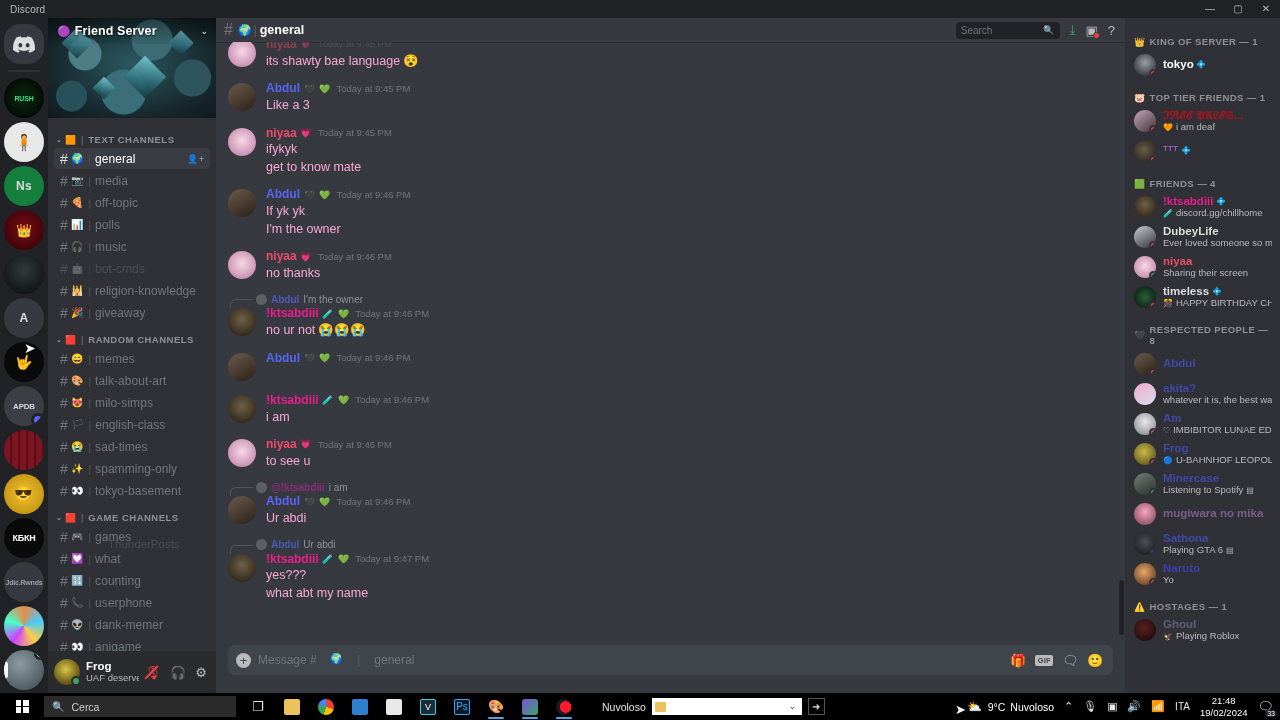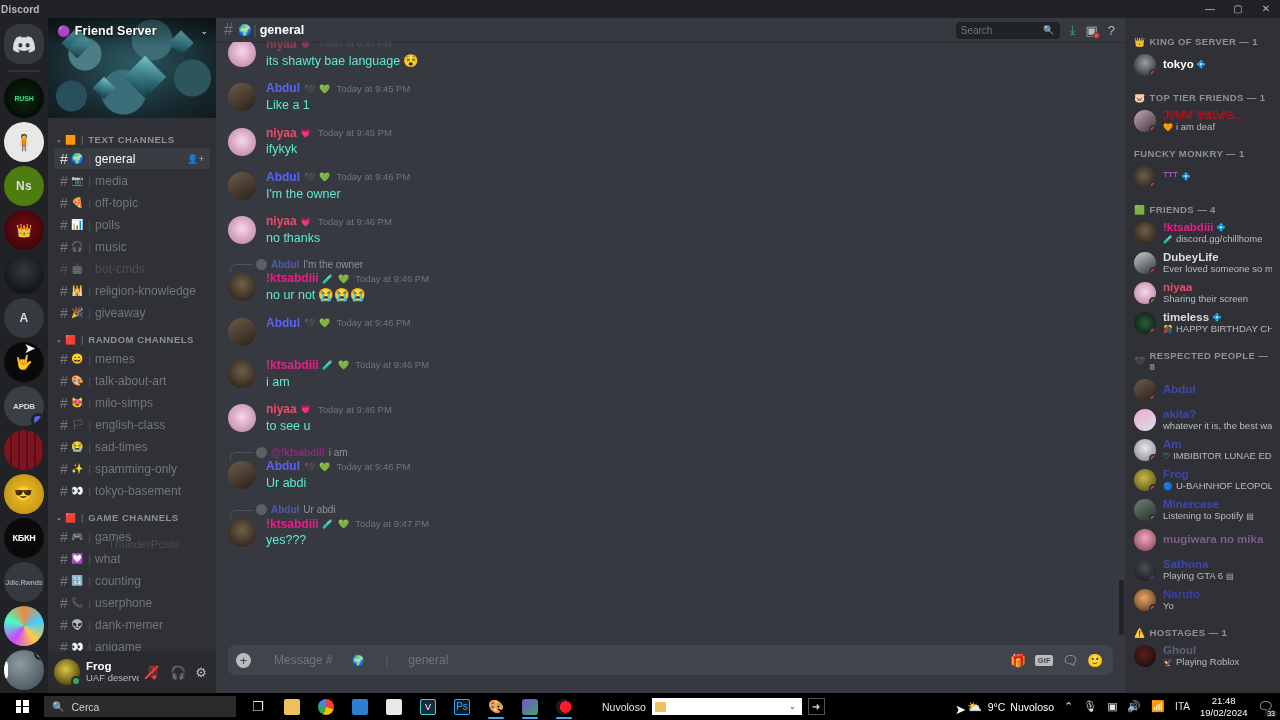--- a/index.html
+++ b/index.html
@@ -12,22 +12,22 @@
   }
   .app { position: relative; width: 1280px; height: 720px; }
 
   
   .titlebar {
     position: absolute; top: 0; left: 0; width: 1280px; height: 18px;
     background: #202225; display: flex; align-items: center;
     z-index: 40;
   }
   .titlebar .brand {
-    color: #b9bbbe; font-size: 10px; font-weight: 700; letter-spacing: .2px;
-    margin-left: 1px;
+    color: #b9bbbe; font-size: 10px; font-weight: 400; letter-spacing: .2px;
+    margin-left: 10px;
   }
   .win-btns { margin-left: auto; display: flex; height: 18px; }
   .win-btn {
     width: 28px; height: 18px; display: flex; align-items: center; justify-content: center;
     color: #b9bbbe; font-size: 10px; line-height: 1;
   }
 
   
   .discord {
     position: absolute; top: 18px; left: 0; width: 1280px; height: 675px;
@@ -171,21 +171,21 @@
   .msg.fresh { margin-top: 13px; }
   .msg .avatar {
     width: 28px; height: 28px; border-radius: 50%; flex: 0 0 28px; margin-right: 10px; margin-top: 1px;
     background: #4f545c; overflow: hidden;
   }
   .msg .body { flex: 1; min-width: 0; }
   .msg .meta { display: flex; align-items: center; gap: 4px; line-height: 1.15; }
   .msg .author { font-size: 12px; font-weight: 600; }
   .msg .badge { font-size: 9px; line-height: 1; }
   .msg .ts { color: #72767d; font-size: 9.5px; margin-left: 2px; }
-  .msg .line { color: #5eead4; font-size: 12.5px; line-height: 1.32; padding-top: 1px; }
+  .msg .line { color: #f9a8d4; font-size: 12.5px; line-height: 1.32; padding-top: 1px; }
   .reply-ctx {
     display: flex; align-items: center; gap: 4px; margin-left: 12px;
     padding-left: 28px; position: relative; height: 14px; margin-bottom: 1px;
   }
   .reply-ctx::before {
     content: ""; position: absolute; left: 2px; top: 7px; width: 22px; height: 8px;
     border-left: 1.6px solid #4f545c; border-top: 1.6px solid #4f545c;
     border-top-left-radius: 6px;
   }
   .reply-ctx .ravatar { width: 11px; height: 11px; border-radius: 50%; background: #5c5f66; flex: 0 0 11px; }
@@ -199,21 +199,21 @@
   .composer-wrap { padding: 0 12px 18px 12px; }
   .composer {
     height: 30px; background: #40444b; border-radius: 7px;
     display: flex; align-items: center; padding: 0 9px 0 8px; gap: 7px;
   }
   .plus {
     width: 15px; height: 15px; border-radius: 50%; background: #b9bbbe; color: #40444b;
     display: flex; align-items: center; justify-content: center; font-size: 13px;
     line-height: 1; font-weight: 500; flex: 0 0 15px;
   }
-  .composer .ph { color: #72767d; font-size: 12px; flex: 1; display: flex; align-items: center; gap: 20px; margin-left: 16px; }
+  .composer .ph { color: #72767d; font-size: 12px; flex: 1; display: flex; align-items: flex-start; gap: 14px; }
   .composer .ph .cemoji { font-size: 10px; }
   .composer .ph .bar { color: #5b5e66; }
   .comp-icons { display: flex; align-items: center; gap: 9px; }
   .comp-ic { color: #b9bbbe; font-size: 13px; }
   .gifbox {
     background: #b9bbbe; color: #40444b; font-size: 7.5px; font-weight: 700;
     border-radius: 2px; padding: 1px 2.5px; letter-spacing: .2px;
   }
 
   
@@ -317,21 +317,21 @@
         </svg>
       </div>
       <div class="rail-sep"></div>
 
       <div class="guild" style="background:radial-gradient(circle at 50% 50%,#0d2a12,#000);">
         <span class="tiny" style="color:#3ddc84;">RUSH</span>
         </div>
       <div class="guild" style="background:#e8e8e8;">
           <span style="font-size:16px;">🧍</span>
         </div>
-      <div class="guild" style="background:#4d7c0f;">
+      <div class="guild" style="background:#15803d;">
         <span class="initials">Ns</span>
         </div>
       <div class="guild" style="background:radial-gradient(circle at 50% 45%,#7a0b14,#2a0206);">
           <span style="font-size:13px;">👑</span>
         </div>
       <div class="guild" style="background:radial-gradient(circle at 50% 40%,#33393d,#08090a);"></div>
       <div class="guild" style="background:#36393f;">
         <span class="initials">A</span>
         </div>
       <div class="guild" style="background:#0a0a0a;">
@@ -574,45 +574,47 @@
 
         <div class="msg fresh">
           <div class="avatar" style="background:linear-gradient(150deg,#6b5b4b,#2b2119);"></div>
           <div class="body">
             <div class="meta">
               <span class="author" style="color:#5865f2;">Abdul</span>
               <span class="badge">🖤</span>
               <span class="badge">💚</span>
               <span class="ts">Today at 9:45 PM</span>
             </div>
-            <div class="line">Like a 1</div>
+            <div class="line">Like a 3</div>
           </div>
         </div>
 
         <div class="msg fresh">
           <div class="avatar" style="background:radial-gradient(circle at 50% 45%,#f8d8e6,#b678a0);"></div>
           <div class="body">
             <div class="meta">
               <span class="author" style="color:#ee4b6a;">niyaa</span>
               <span class="badge">💗</span>
               <span class="ts">Today at 9:45 PM</span>
             </div>
             <div class="line">ifykyk</div>
+            <div class="line">get to know mate</div>
           </div>
         </div>
 
         <div class="msg fresh">
           <div class="avatar" style="background:linear-gradient(150deg,#6b5b4b,#2b2119);"></div>
           <div class="body">
             <div class="meta">
               <span class="author" style="color:#5865f2;">Abdul</span>
               <span class="badge">🖤</span>
               <span class="badge">💚</span>
               <span class="ts">Today at 9:46 PM</span>
             </div>
+            <div class="line">If yk yk</div>
             <div class="line">I'm the owner</div>
           </div>
         </div>
 
         <div class="msg fresh">
           <div class="avatar" style="background:radial-gradient(circle at 50% 45%,#f8d8e6,#b678a0);"></div>
           <div class="body">
             <div class="meta">
               <span class="author" style="color:#ee4b6a;">niyaa</span>
               <span class="badge">💗</span>
@@ -708,20 +710,21 @@
           <div class="msg">
             <div class="avatar" style="background:radial-gradient(circle at 50% 40%,#6f6048,#211a10);"></div>
             <div class="body">
               <div class="meta">
                 <span class="author" style="color:#e91e8c;">!ktsabdiii</span>
                 <span class="badge">🧪</span>
                 <span class="badge">💚</span>
                 <span class="ts">Today at 9:47 PM</span>
               </div>
               <div class="line">yes???</div>
+              <div class="line">what abt my name</div>
             </div>
           </div>
         </div>
 
         <div class="scrollbar"></div>
       </div>
 
       <div class="composer-wrap">
         <div class="composer">
           <span class="plus">+</span>
@@ -771,23 +774,20 @@
           <div class="m-name" style="color:#b5121b;">
             <span>ℑℜℰℰ 𝔓𝔄𝔏ℰ𝔖...</span>
           </div>
           <div class="m-sub">
             <span class="se">🧡</span>
             <span>i am deaf</span>
           </div>
         </div>
       </div>
 
-      <div class="mcat">
-        <span>FUNCKY MONKRY — 1</span>
-      </div>
       <div class="member">
         <div class="m-av" style="background:radial-gradient(circle at 45% 45%,#6a5c4a,#1e1a14);">
           <span class="m-dot dnd"></span>
           </div>
         <div class="m-info">
           <div class="m-name" style="color:#9b59b6;">
             <span>ᵀᵀᵀ</span>
             <span class="bdg">💠</span>
           </div>
         </div>

